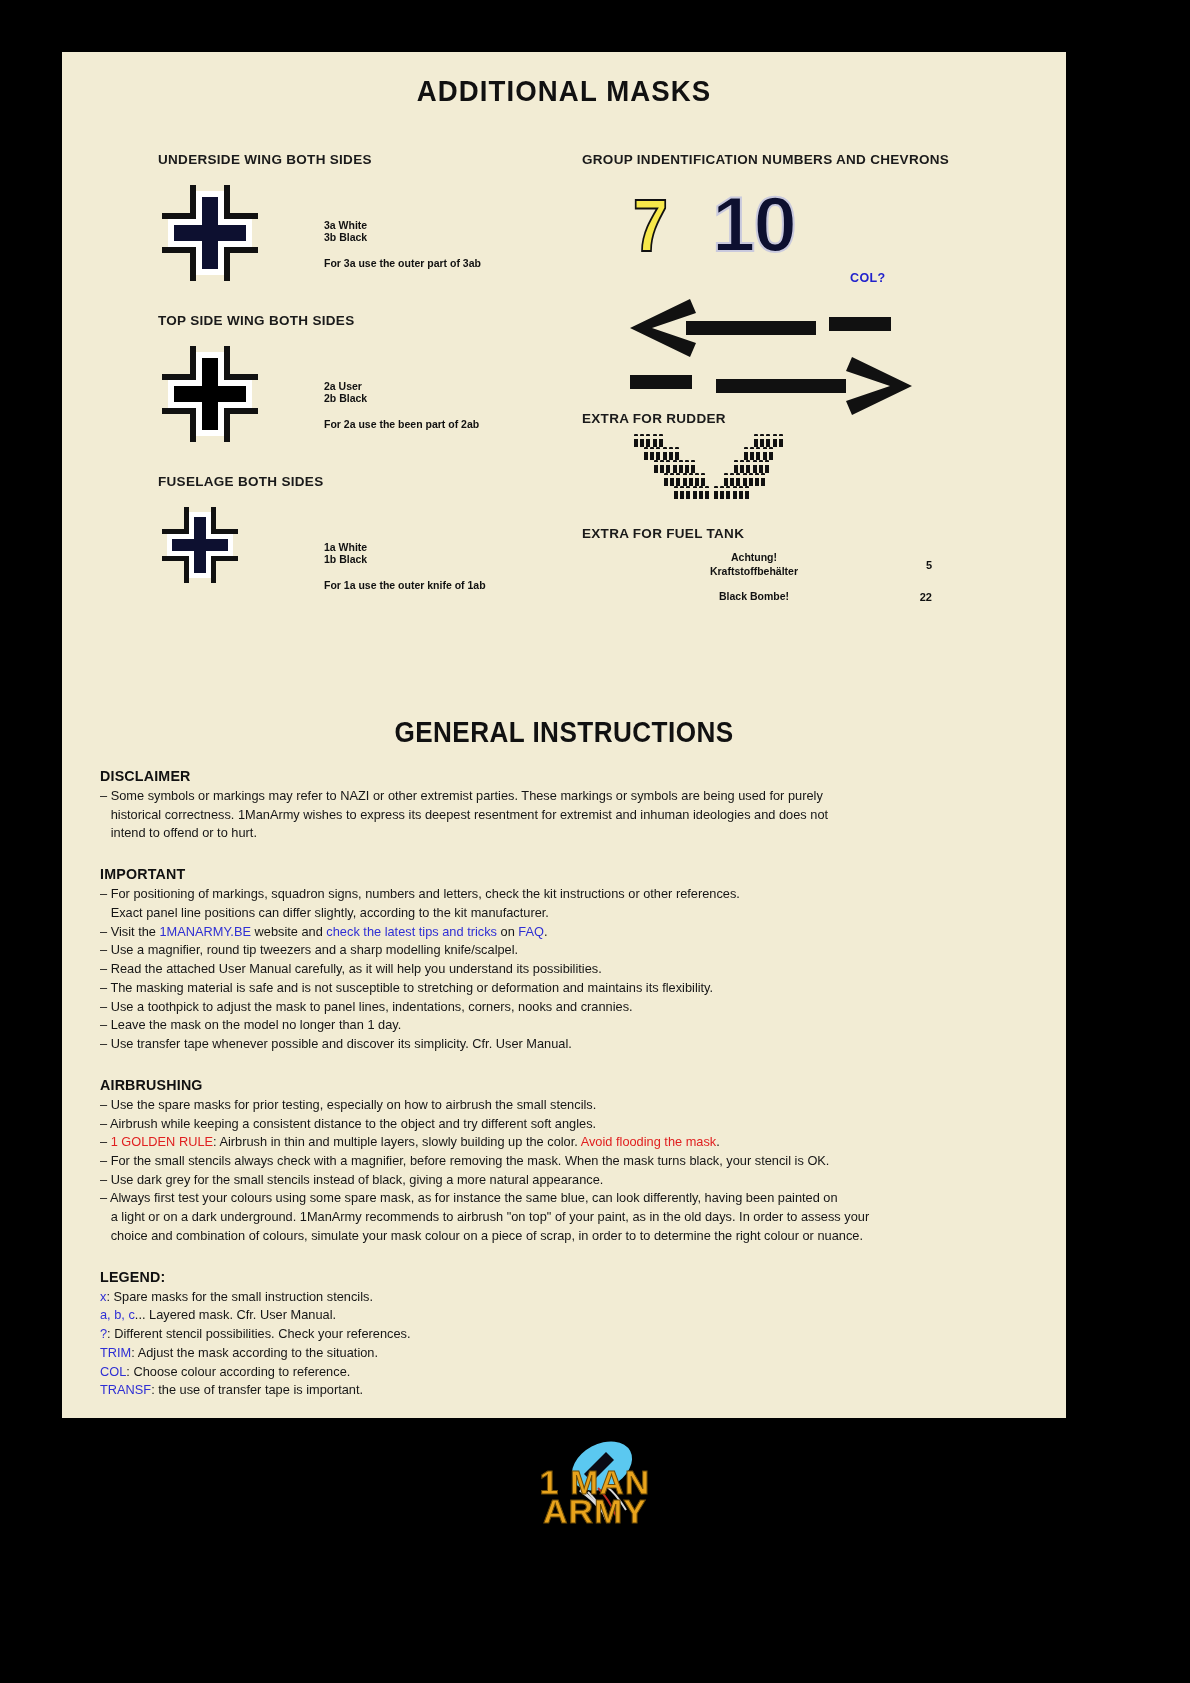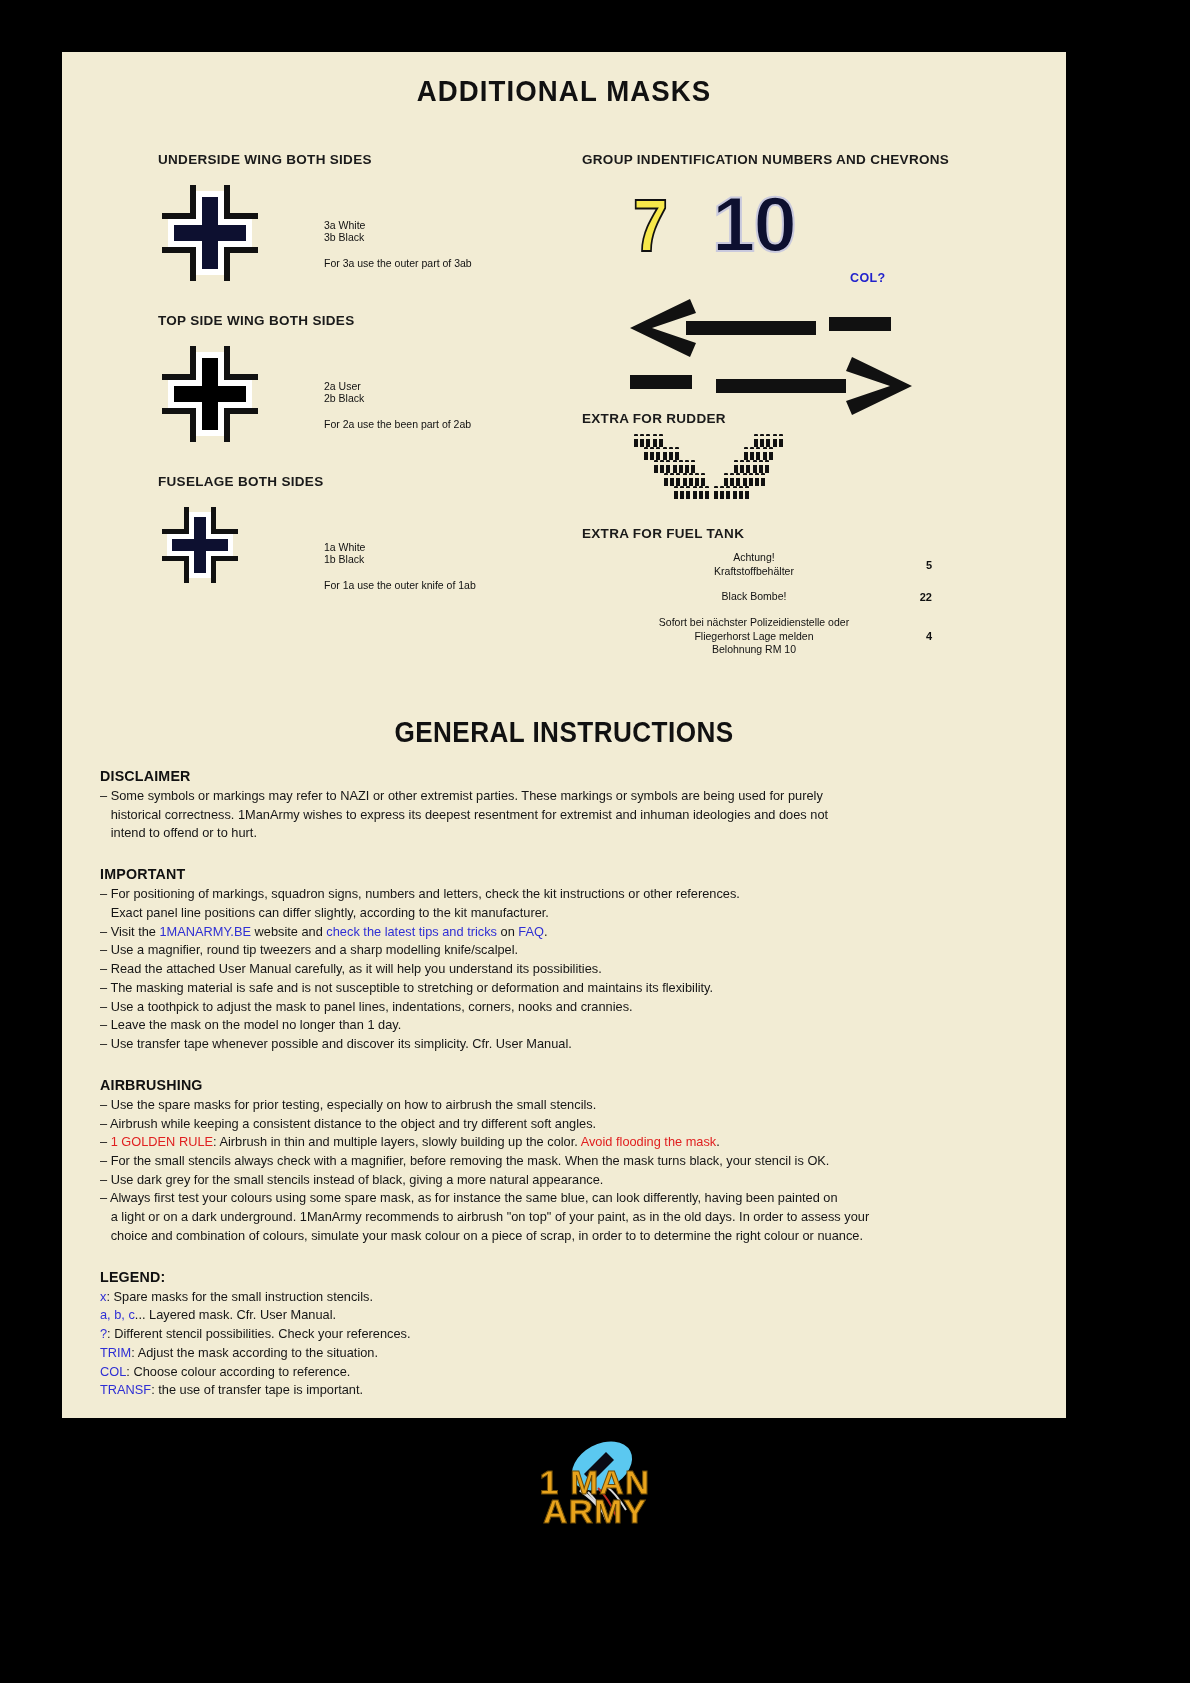--- a/index.html
+++ b/index.html
@@ -41,21 +41,21 @@
     font-weight: 700;
     letter-spacing: 0.3px;
     color: #1a1a1a;
     font-family: Liberation Sans, sans-serif;
   }
 
   .mask-block { position: relative; height: 146px; }
   .cross-wrap { position: absolute; left: 4px; top: 18px; }
   .notes {
     position: absolute; left: 166px; top: 52px;
-    font-size: 10.5px; font-weight: 400; line-height: 1.18; color: #111;
+    font-size: 10.5px; font-weight: 700; line-height: 1.18; color: #111;
   }
   .notes .gap { display:block; height: 13px; }
 
   
   .cross { position: relative; width: 96px; height: 96px; }
   .cross .bar { position: absolute; }
   
   .cross .oh { background: #111; height: 6px; }
   .cross .ov { background: #111; width: 6px; }
   .cross .wh { background: #fff; }
@@ -92,21 +92,21 @@
   .tally-row { position: absolute; display: flex; gap: 2.2px; }
   .tick { width: 4px; height: 13px; background: #111; border-radius: 1px 1px 0 0; }
   .tick::after { content:""; display:block; width:4px; height:3px; background:#f2ecd4; margin-top:2px; }
 
   
   .fuel { position: relative; margin-top: 14px; }
   .fuel-rows { position: relative; margin-top: 10px; }
   .fuel-row { position: relative; display: block; margin-bottom: 12px; }
   .fuel-text {
     display: block; text-align: center; width: 300px; margin-left: 22px;
-    font-size: 10.5px; font-weight: 400; line-height: 1.3; color: #111;
+    font-size: 10.5px; font-weight: 700; line-height: 1.3; color: #111;
   }
   .fuel-num {
     position: absolute; right: 100px; top: 50%; transform: translateY(-50%);
     font-size: 11px; font-weight: 700; color: #111;
   }
 
   
   .gi-title {
     text-align: center; font-size: 29px; font-weight: 700; color: #111;
     letter-spacing: 0.5px; margin-top: 8px; margin-bottom: 18px;
@@ -357,24 +357,20 @@
       <div class="fuel">
         <div class="sec-head">EXTRA FOR FUEL TANK</div>
         <div class="fuel-rows">
           <div class="fuel-row">
             <span class="fuel-text" id="fuel-t0">Achtung!<br>Kraftstoffbehälter</span>
             <span class="fuel-num">5</span>
           </div>
           <div class="fuel-row">
             <span class="fuel-text" id="fuel-t1">Black Bombe!</span>
             <span class="fuel-num">22</span>
-          </div>
-          <div class="fuel-row">
-            <span class="fuel-text" id="fuel-t2">Sofort bei nächster Polizeidienstelle oder<br>Fliegerhorst Lage melden<br>Belohnung RM 10</span>
-            <span class="fuel-num">4</span>
           </div>
         </div>
       </div>
     </div>
   </div>
 
   <div class="gi-title">GENERAL INSTRUCTIONS</div>
 
   <div class="gi">
 

